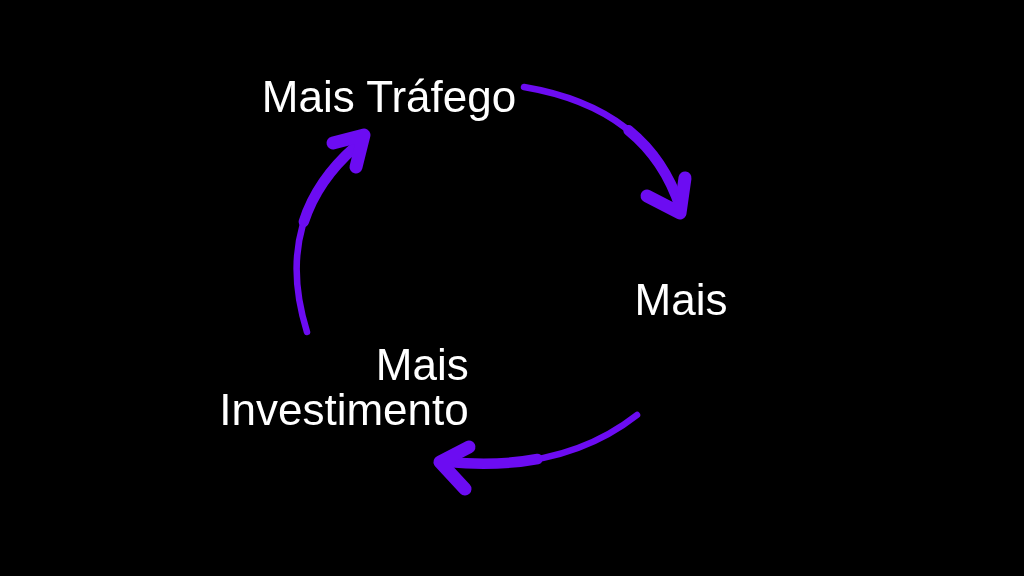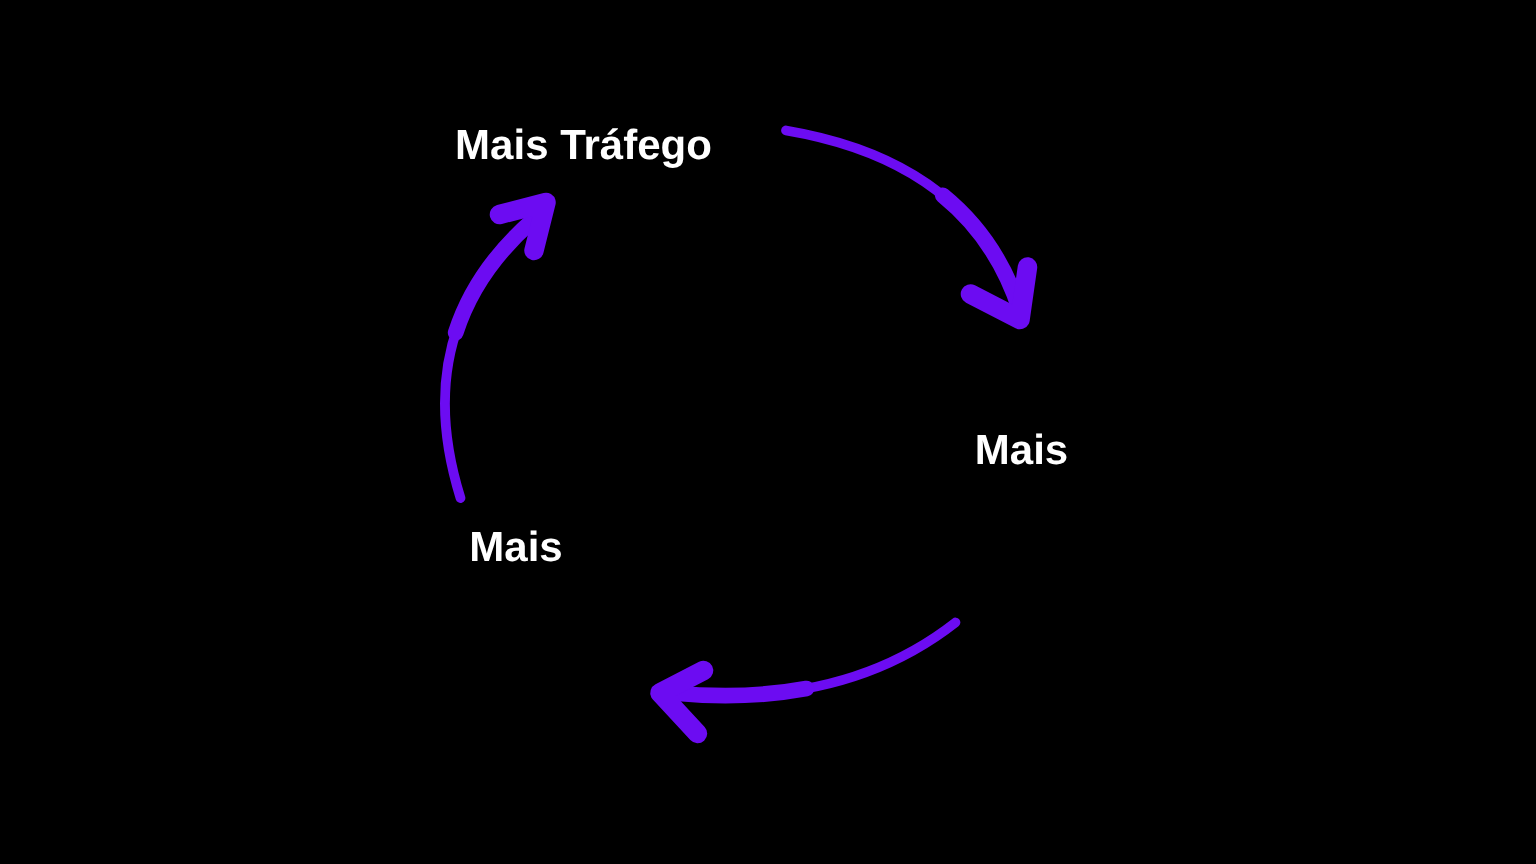--- a/index.html
+++ b/index.html
@@ -36,22 +36,22 @@
   .arrowhead {
     fill: none;
     stroke-width: 13;
     stroke-linecap: round;
     stroke-linejoin: round;
   }
   .node {
     position: absolute;
     transform: translateX(-50%);
     color: #FFFFFF;
-    font-weight: 700;
-    font-size: 28px;
+    font-weight: 400;
+    font-size: 44px;
     line-height: 45px;
     text-align: right;
     white-space: nowrap;
   }
   #node-trafego      { left: 389px; top: 74px;  }
   #node-campanha     { left: 681px; top: 277px; }
   #node-investimento { left: 344px; top: 342px; }
 </style>
 </head>
 <body>
@@ -82,15 +82,16 @@
   <div class="node" id="node-trafego">
     <div>Mais Tráfego</div>
   </div>
 
   <div class="node" id="node-campanha">
     <div>Mais</div>
   </div>
 
   <div class="node" id="node-investimento">
     <div>Mais</div>
+    <div>Investimento</div>
   </div>
 
 </div>
 
 </body></html>

